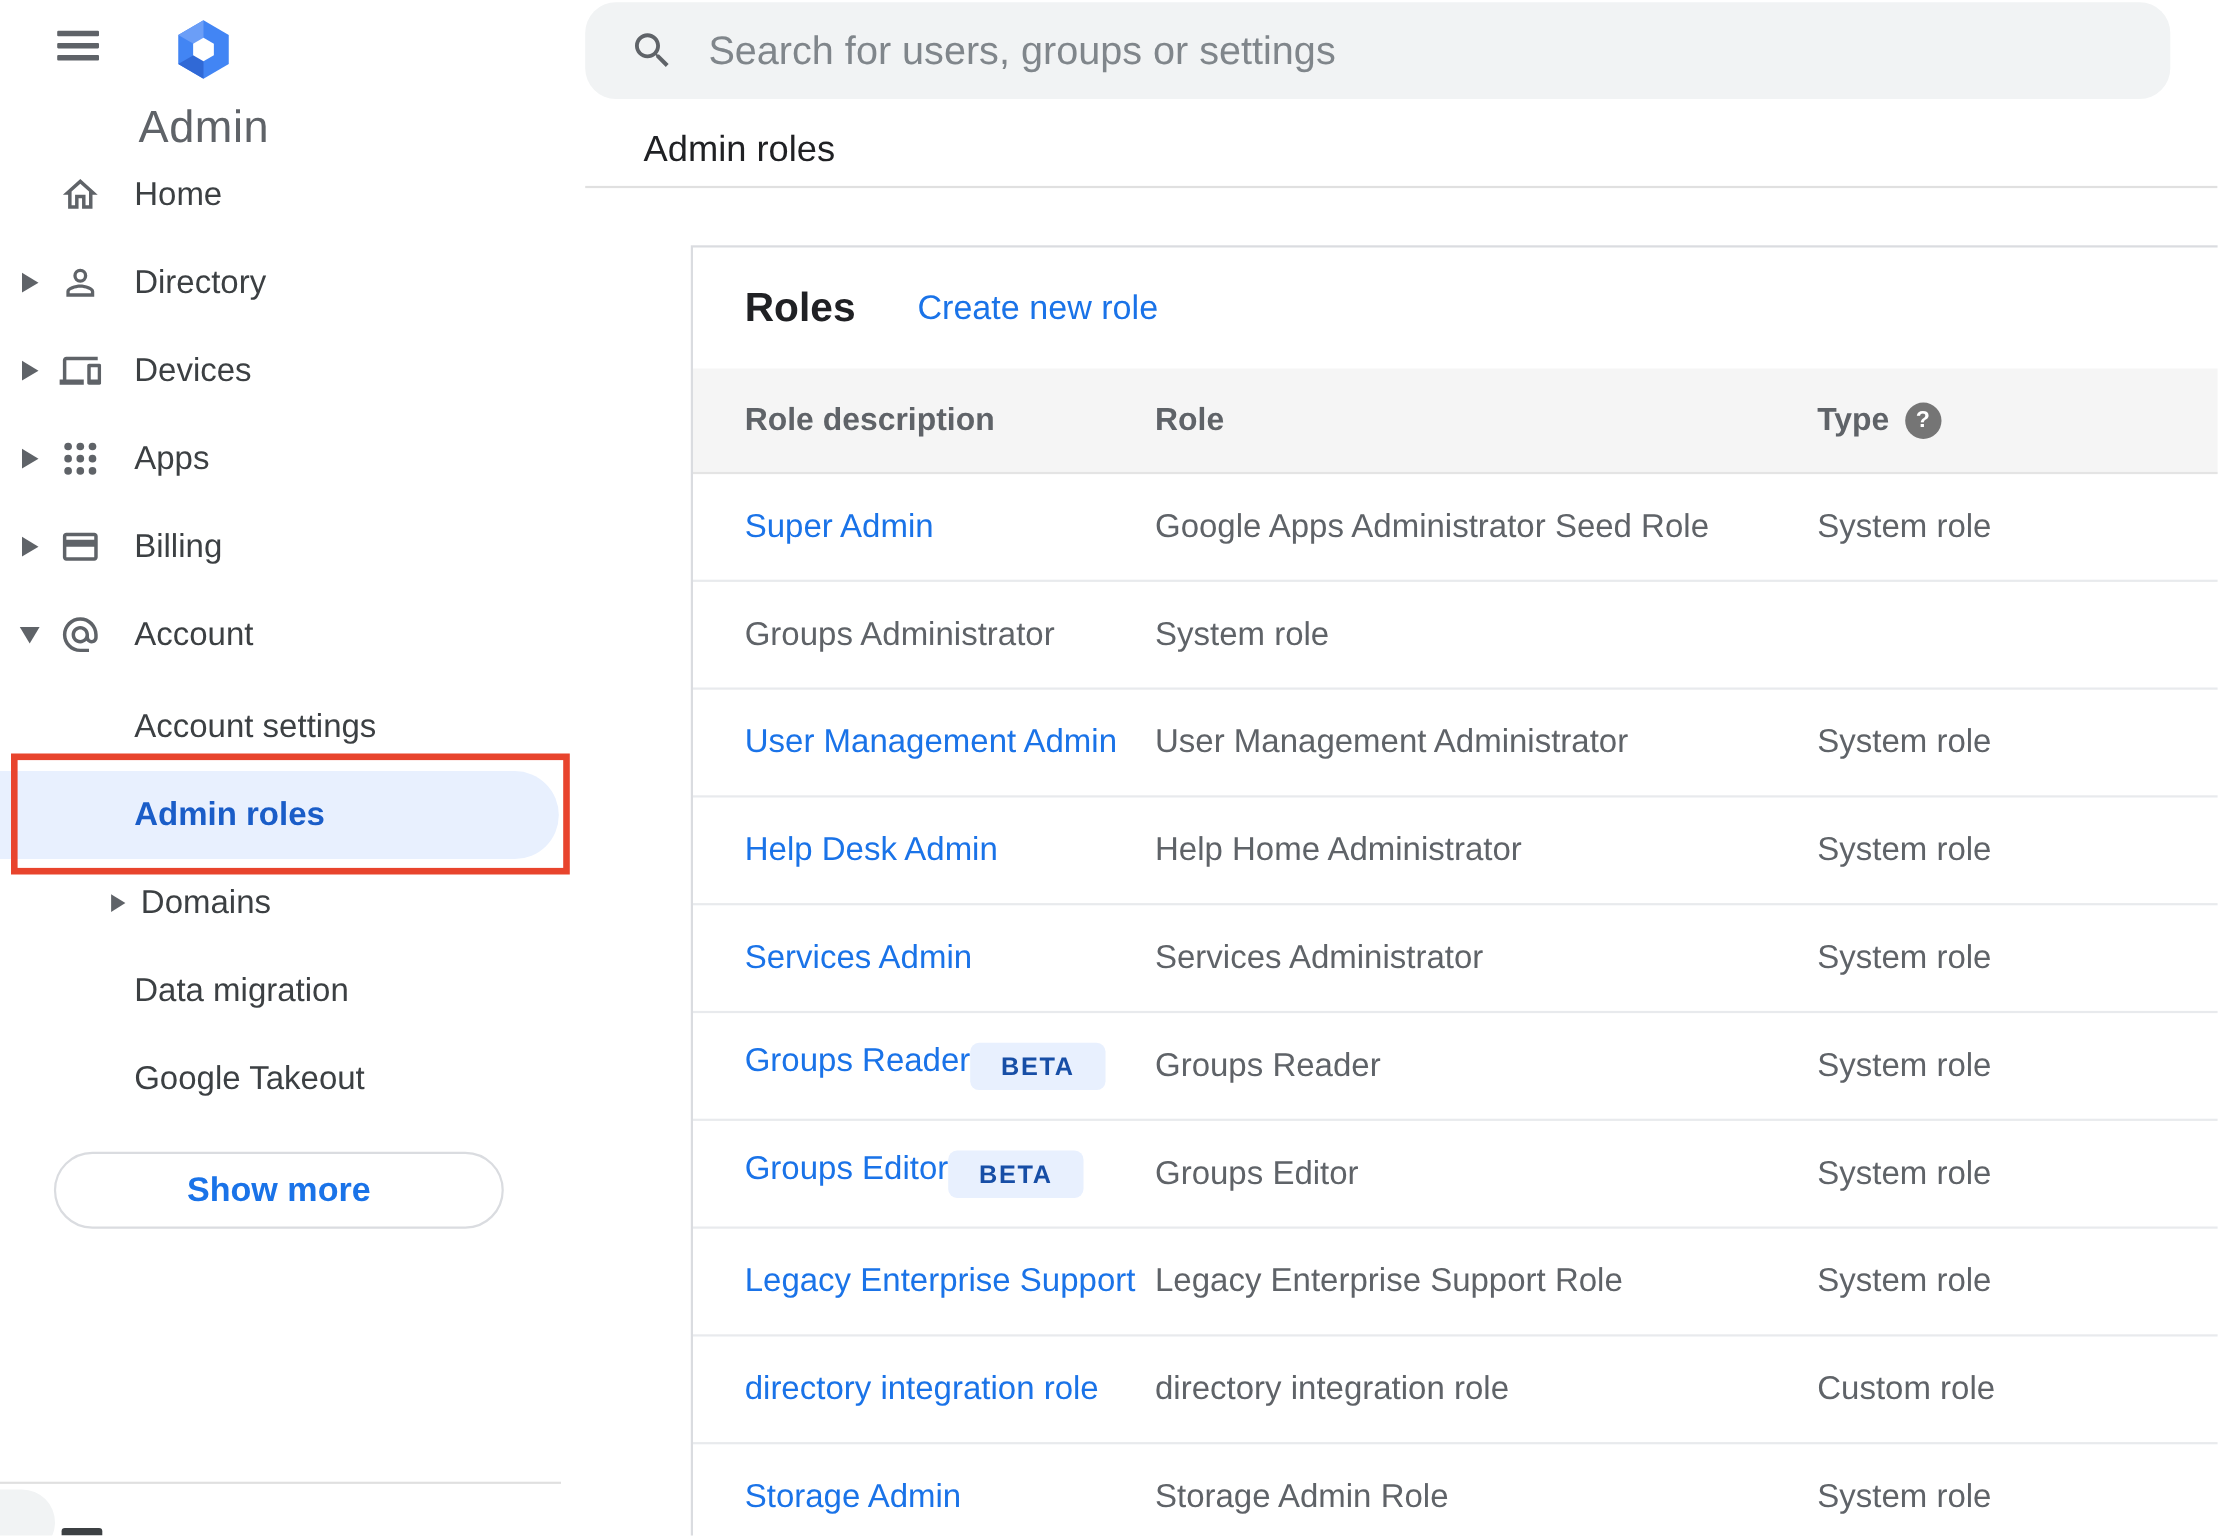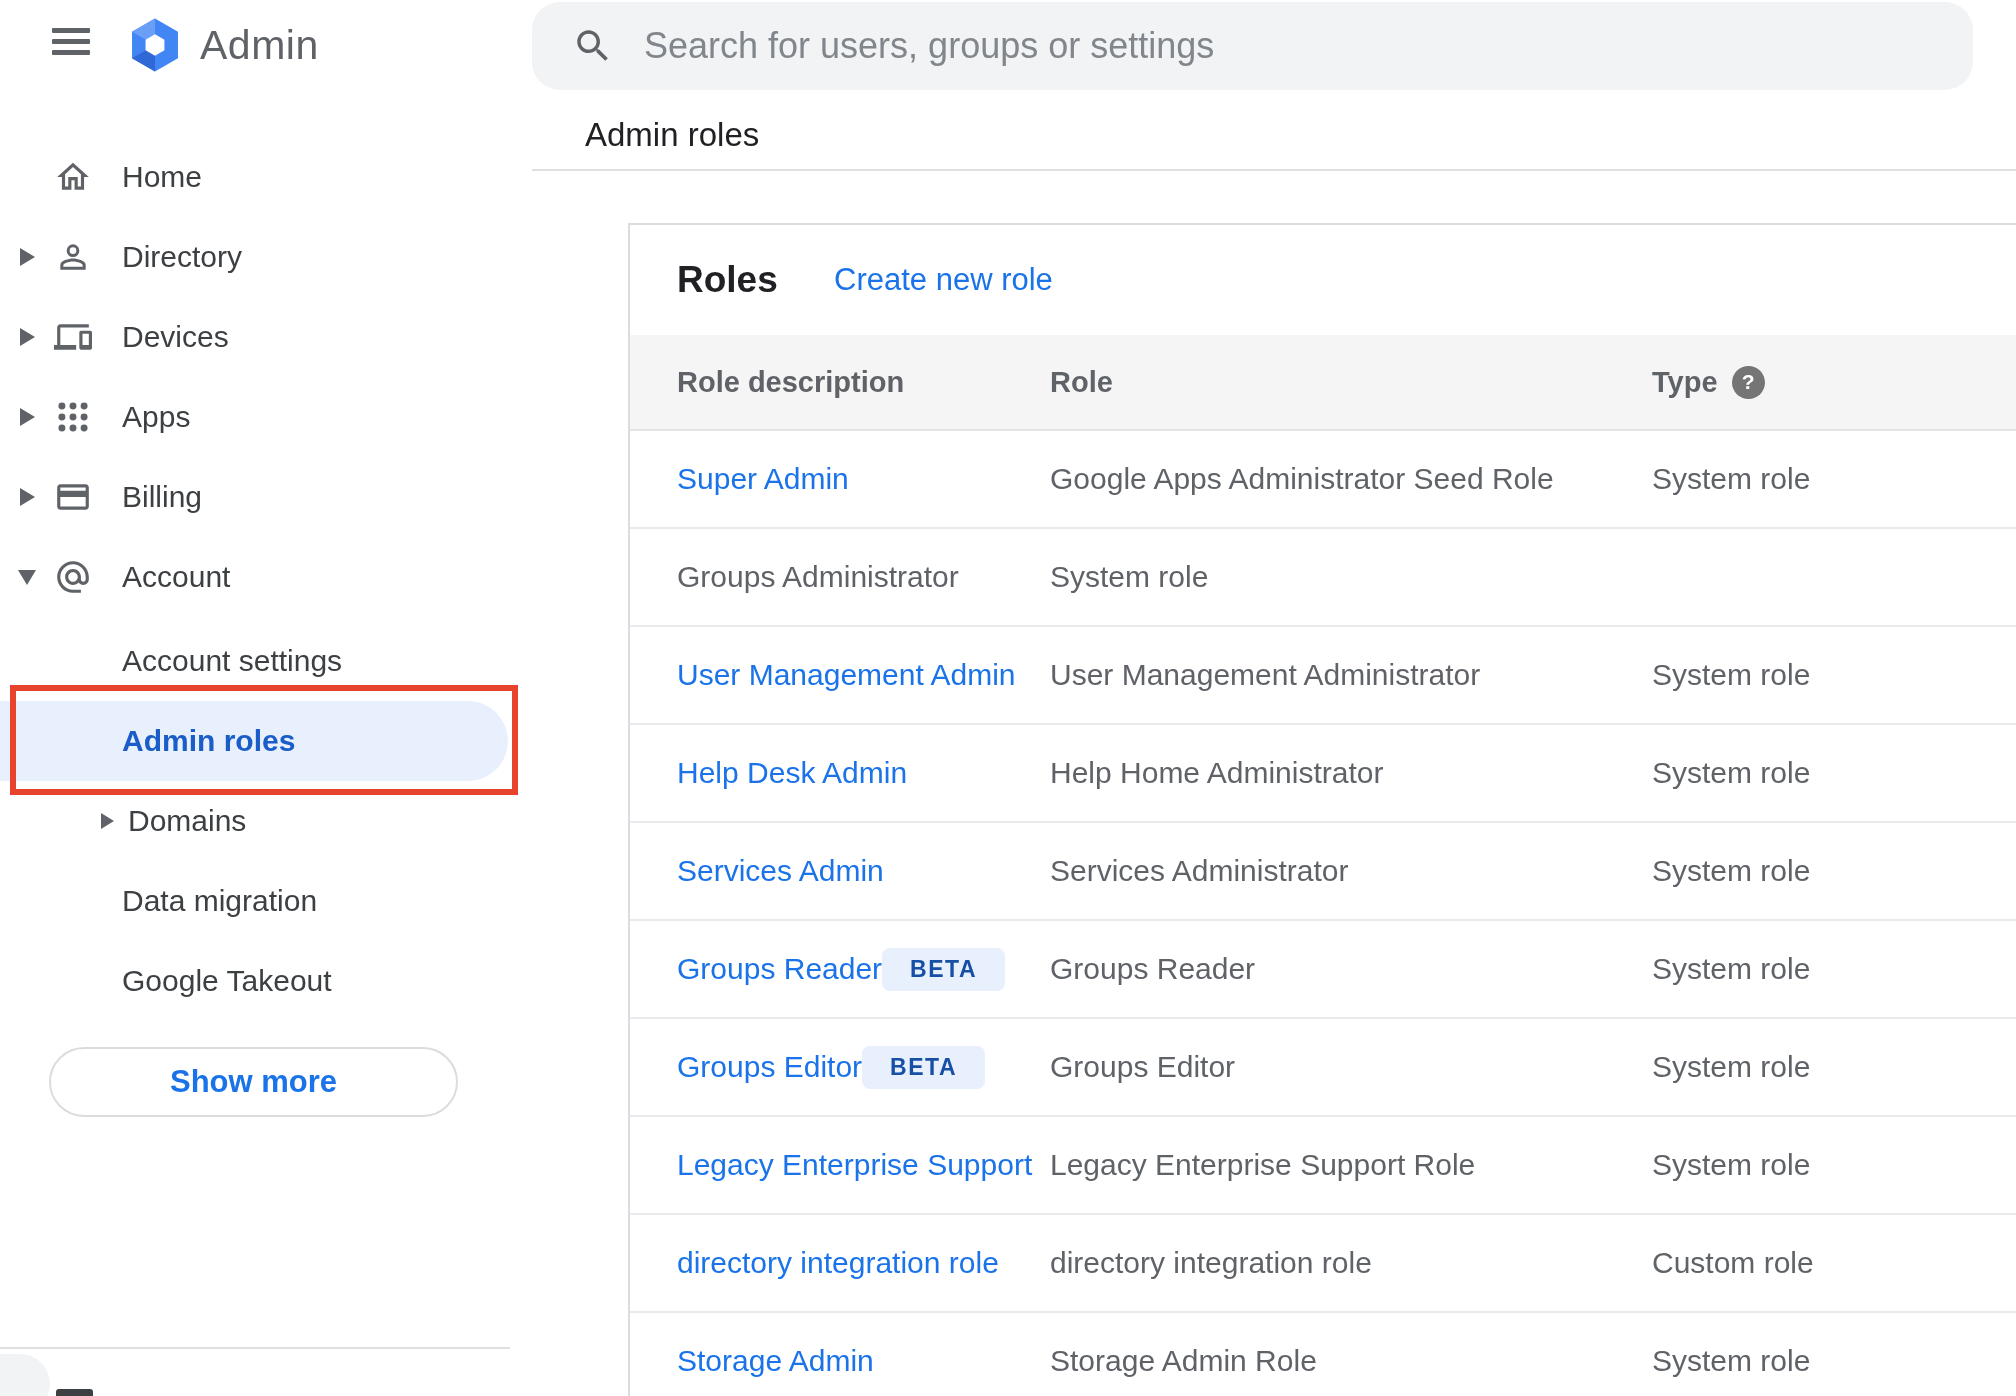--- a/index.html
+++ b/index.html
@@ -7,21 +7,21 @@
     width:2016px;height:1396px;position:relative;overflow:hidden;
     background:#ffffff;
     font-family:"Liberation Sans", sans-serif;
     color:#3c4043;
     -webkit-font-smoothing:antialiased;
   }
   
   .hamburger{position:absolute;left:52px;top:27px;width:38px;height:30px;cursor:pointer;}
   .hamburger span{position:absolute;left:0;width:38px;height:4.5px;background:#5f6368;border-radius:1px;}
   .hamburger span:nth-child(1){top:1px}.hamburger span:nth-child(2){top:12px}.hamburger span:nth-child(3){top:23px}
-  .logo{position:absolute;left:126px;top:14px;display:flex;align-items:center;gap:16px;}
+  .logo{position:absolute;left:126px;top:14px;display:flex;align-items:center;gap:16px;flex-direction:column;}
   .logo svg{width:58px;height:62px;}
   .logo-text{font-size:41px;color:#5f6368;letter-spacing:.5px;}
   .searchbar{
     position:absolute;left:532px;top:2px;width:1441px;height:88px;
     background:#f1f3f4;border-radius:28px;display:flex;align-items:center;
   }
   .searchbar svg{width:42px;height:42px;margin-left:40px;flex:none;fill:#5f6368;}
   .searchbar input{
     border:none;outline:none;background:transparent;flex:1;
     margin-left:28px;font-size:36px;color:#202124;
@@ -77,21 +77,21 @@
   .help-icon{
     width:33px;height:33px;border-radius:50%;background:#757575;color:#fff;
     display:flex;align-items:center;justify-content:center;
     font-size:21px;font-weight:700;cursor:pointer;
   }
   .trow{
     height:98px;border-bottom:2px solid #e8eaed;box-sizing:border-box;
     display:grid;grid-template-columns:373px 602px auto;align-items:center;
     padding-left:47px;font-size:30px;
   }
-  .role-cell{display:flex;align-items:center;}
+  .role-cell{display:flex;}
   .role-link{color:#1a73e8;cursor:pointer;white-space:nowrap;}
   .beta-badge{
     background:#e8f0fe;color:#174ea6;
     font-size:23px;font-weight:700;letter-spacing:1.5px;
     padding:8px 28px;border-radius:8px;
   }
   .desc-cell,.type-cell{color:#5f6368;}
 </style>
 </head>
 <body>

